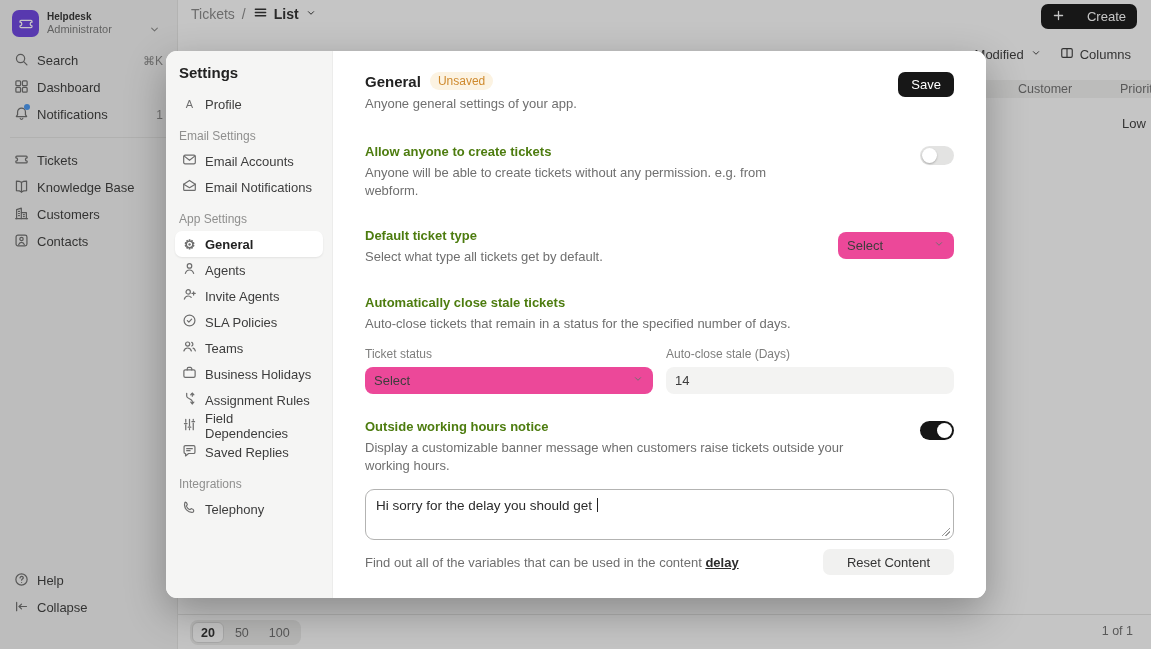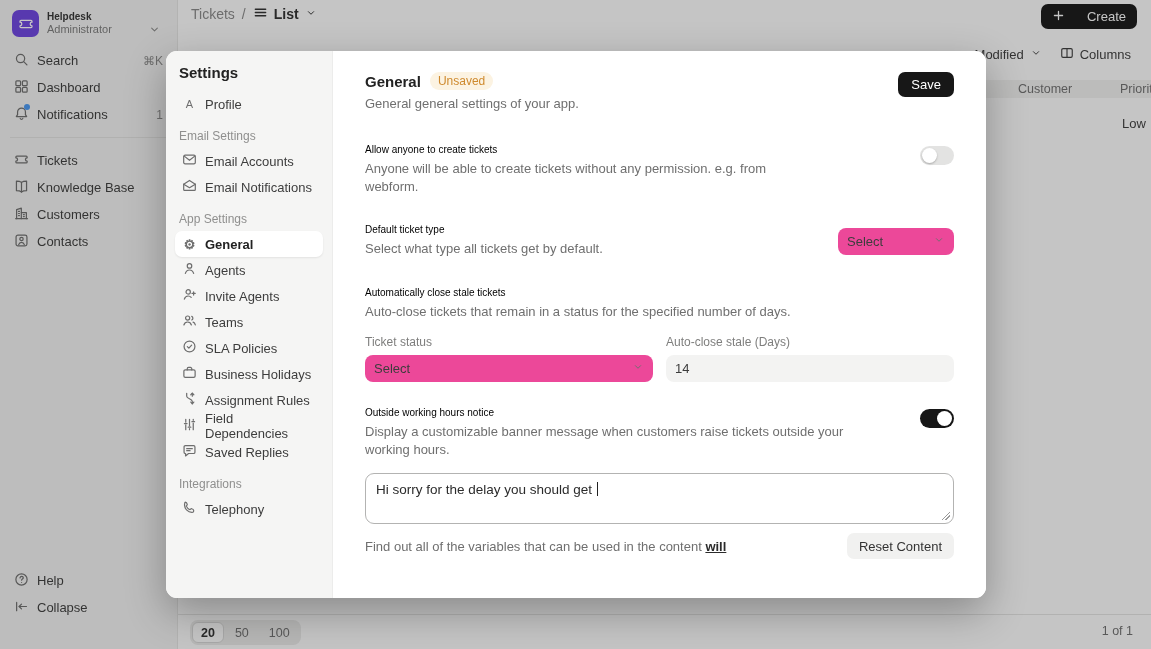--- a/index.html
+++ b/index.html
@@ -55,21 +55,21 @@
 
   .scontent{flex:1;position:relative;background:#fff;padding:21px 32px;overflow:hidden;}
   .sc-header{display:flex;align-items:center;gap:9px;}
   .sc-title{font-size:15px;font-weight:700;color:#222;}
   .badge{font-size:12px;color:#cf8a2e;background:#fcf3e2;border-radius:999px;padding:2px 8px;}
   .sc-sub{font-size:13px;color:#6f6f6f;margin-top:6px;}
   .save-btn{position:absolute;right:32px;top:21px;height:25px;background:#171717;color:#fff;border:none;border-radius:7px;font-size:13px;padding:0 13px;cursor:pointer;}
 
   .srow{display:flex;align-items:flex-start;justify-content:space-between;gap:24px;}
   .srow .texts{max-width:430px;}
-  .s-title{font-size:10px;font-weight:400;color:#000000;}
+  .s-title{font-size:13px;font-weight:700;color:#4d7c0f;}
   .s-desc{font-size:13px;color:#6f6f6f;margin-top:5px;line-height:1.35;}
   .mt34{margin-top:33px;} .mt30{margin-top:29px;} .mt26{margin-top:25px;}
 
   .toggle{width:34px;height:19px;border-radius:10px;background:#e3e3e2;position:relative;flex:none;margin-top:2px;cursor:pointer;}
   .toggle .knob{position:absolute;top:2px;left:2px;width:15px;height:15px;border-radius:50%;background:#fff;box-shadow:0 1px 2px rgba(0,0,0,.25);}
   .toggle.on{background:#171717;}
   .toggle.on .knob{left:auto;right:2px;}
 
   .select{display:flex;align-items:center;justify-content:space-between;background:#ec4899;border-radius:8px;height:27px;padding:0 9px;font-size:13px;color:#3d3d3d;cursor:pointer;}
   .select .ic{color:#6f6f6f;}
@@ -80,21 +80,21 @@
   .f-label{font-size:12px;color:#7e7e7d;margin-bottom:6px;}
   .f-input{background:#f3f3f2;border-radius:8px;height:27px;display:flex;align-items:center;padding:0 9px;font-size:13px;color:#3d3d3d;}
 
   .textarea{position:relative;margin-top:15px;width:100%;height:51px;border:1px solid #b3b3b2;border-radius:9px;background:#fff;padding:8px 10px;font-size:13.5px;color:#2b2b2b;cursor:text;}
   .caret{display:inline-block;width:1px;height:14px;background:#222;margin-left:1px;vertical-align:-2px;}
   .resize-handle{position:absolute;right:3px;bottom:3px;width:8px;height:8px;background:
     linear-gradient(135deg,transparent 0 44%,#9a9a9a 44% 52%,transparent 52% 68%,#9a9a9a 68% 76%,transparent 76%);}
   .foot-row{display:flex;align-items:center;justify-content:space-between;margin-top:9px;}
   .foot-text{font-size:13px;color:#6f6f6f;}
   .foot-link{font-weight:700;color:#2b2b2b;text-decoration:underline;cursor:pointer;}
-  .reset-btn{height:26px;background:#f1f1f0;border:none;border-radius:7px;font-size:13px;color:#333;padding:0 12px;cursor:pointer;}
+  .reset-btn{height:26px;background:#f1f1f0;border:none;border-radius:7px;font-size:13px;color:#333;padding:0 24px;cursor:pointer;}
 
   .ic{display:inline-block;}
   svg.ic{stroke:currentColor;fill:none;stroke-width:1.3;stroke-linecap:round;stroke-linejoin:round;}
 </style>
 </head>
 <body>
 
 <svg width="0" height="0" style="position:absolute">
   <defs>
     <symbol id="i-search" viewBox="0 0 16 16">
@@ -377,29 +377,29 @@
         <span>Agents</span>
       </div>
       <div class="snav-item">
         <span><svg class="ic" width="15" height="15">
               <use href="#i-person-plus"></use>
             </svg></span>
         <span>Invite Agents</span>
       </div>
       <div class="snav-item">
         <span><svg class="ic" width="15" height="15">
+              <use href="#i-shield-check"></use>
+            </svg></span>
+        <span>SLA Policies</span>
+      </div>
+      <div class="snav-item">
+        <span><svg class="ic" width="15" height="15">
               <use href="#i-people"></use>
             </svg></span>
         <span>Teams</span>
-      </div>
-      <div class="snav-item">
-        <span><svg class="ic" width="15" height="15">
-              <use href="#i-shield-check"></use>
-            </svg></span>
-        <span>SLA Policies</span>
       </div>
       <div class="snav-item">
         <span><svg class="ic" width="15" height="15">
               <use href="#i-briefcase"></use>
             </svg></span>
         <span>Business Holidays</span>
       </div>
       <div class="snav-item">
         <span><svg class="ic" width="15" height="15">
               <use href="#i-split"></use>
@@ -426,21 +426,21 @@
             </svg></span>
         <span>Telephony</span>
       </div>
     </div>
 
     <div class="scontent">
       <div class="sc-header">
         <span class="sc-title">General</span>
         <span class="badge">Unsaved</span>
       </div>
-      <div class="sc-sub">General general settings of your app.</div>
+      <div class="sc-sub">Anyone general settings of your app.</div>
       <button class="save-btn">Save</button>
 
       <div class="srow mt34">
         <div class="texts">
           <div class="s-title">Allow anyone to create tickets</div>
           <div class="s-desc">Anyone will be able to create tickets without any permission. e.g. from webform.</div>
         </div>
         <div class="toggle">
             <span class="knob"></span>
           </div>
@@ -488,21 +488,21 @@
           <div class="toggle on">
               <span class="knob"></span>
             </div>
         </div>
         <div class="textarea">
           <span>Hi sorry for the delay you should get </span><span class="caret"></span>
           <span class="resize-handle"></span>
         </div>
         <div class="foot-row">
           <span class="foot-text">
-            <span>Find out all of the variables that can be used in the content </span><span class="foot-link">will</span>
+            <span>Find out all of the variables that can be used in the content </span><span class="foot-link">delay</span>
           </span>
           <button class="reset-btn">Reset Content</button>
         </div>
       </div>
 
     </div>
   </div>
 </div>
 
 </body></html>

